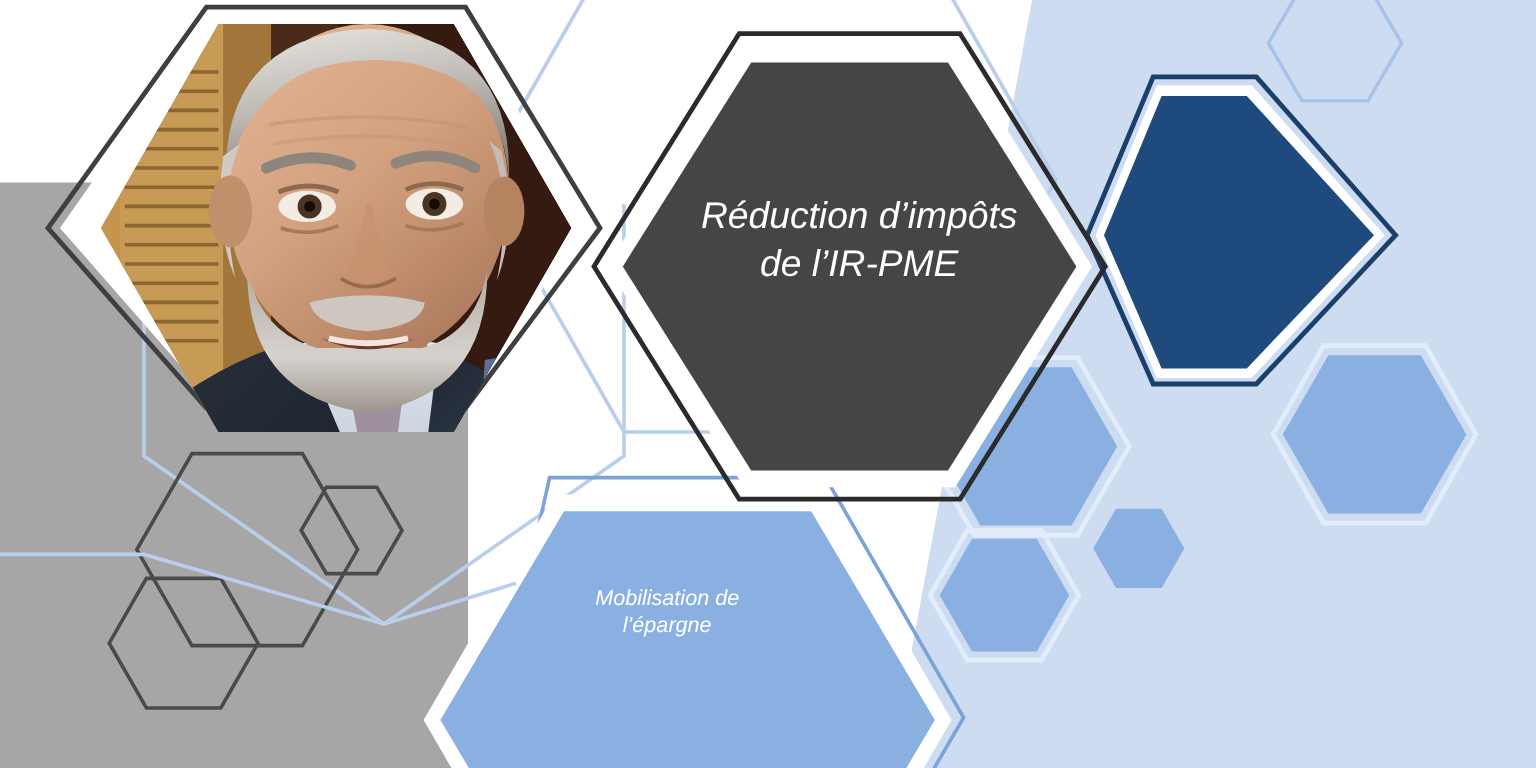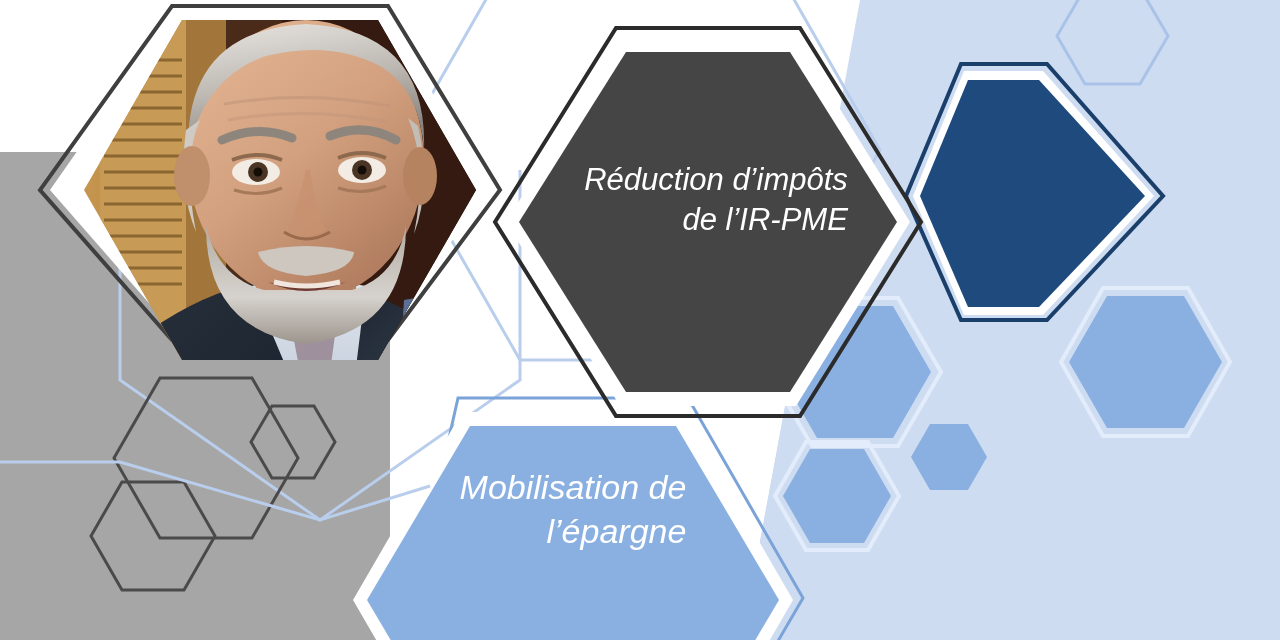--- a/index.html
+++ b/index.html
@@ -14,39 +14,39 @@
   #stage svg.layer{
     position:absolute;top:0;left:0;
     width:1280px;height:640px;
     display:block;
   }
   .hex-label{
     position:absolute;
     display:flex;
     align-items:center;
     justify-content:center;
-    text-align:right;
+    text-align:center;
     color:#ffffff;
     font-style:italic;
     font-weight:400;
     line-height:1.28;
     pointer-events:none;
     white-space:pre-line;
   }
   #label-reduction{
     left:556px;top:130px;width:320px;height:140px;
     font-size:31px;
   }
   #label-passage{
     left:948px;top:145px;width:216px;height:100px;
     font-size:25px;
   }
   #label-mobilisation{
-    left:428px;top:450px;width:290px;height:120px;
-    font-size:34px;
+    left:411px;top:450px;width:290px;height:120px;
+    font-size:18px;
     font-style:italic;
   }
 </style>
 </head>
 <body>
 
 <div id="stage">
 
   <svg class="layer" viewBox="0 0 1280 640" preserveAspectRatio="none">
 

